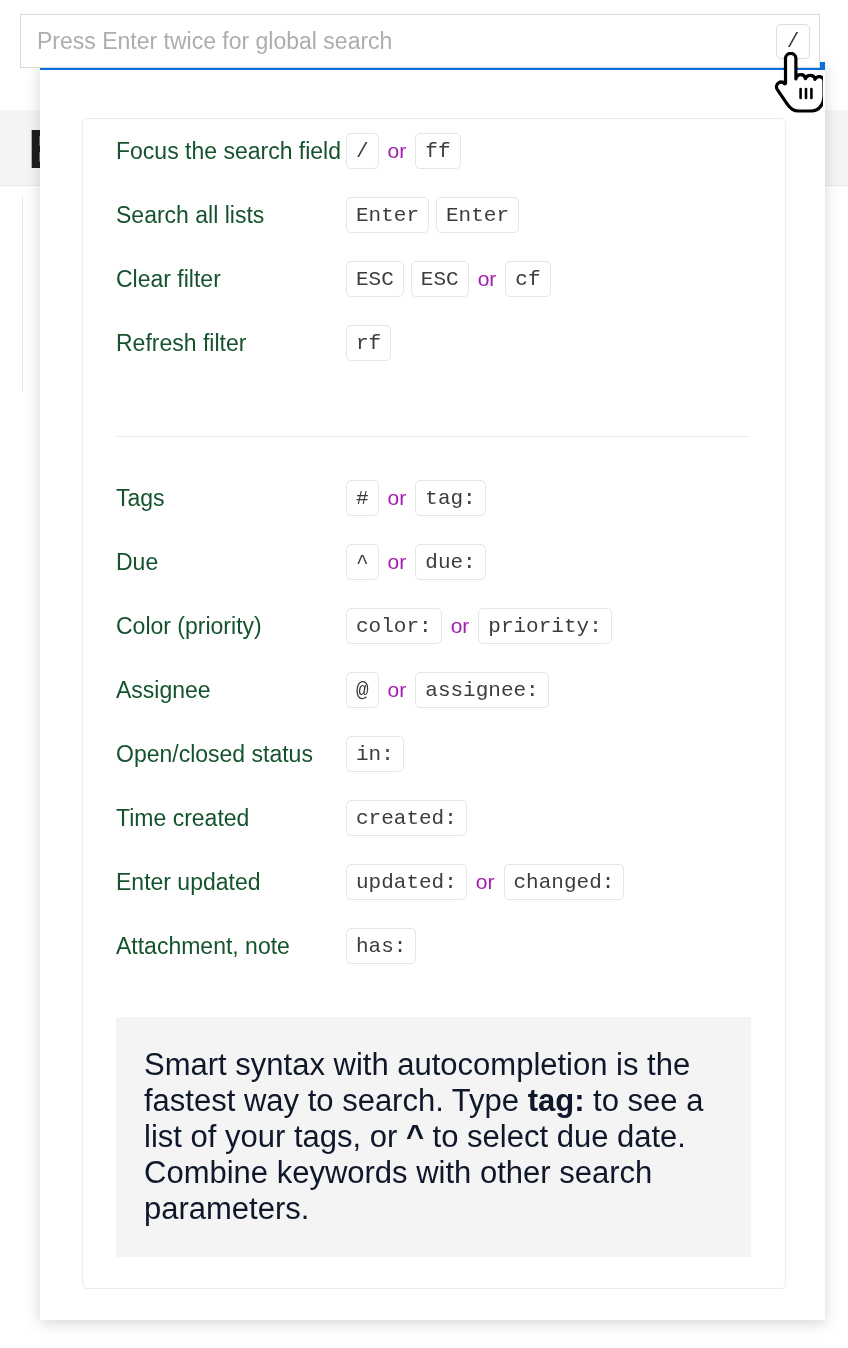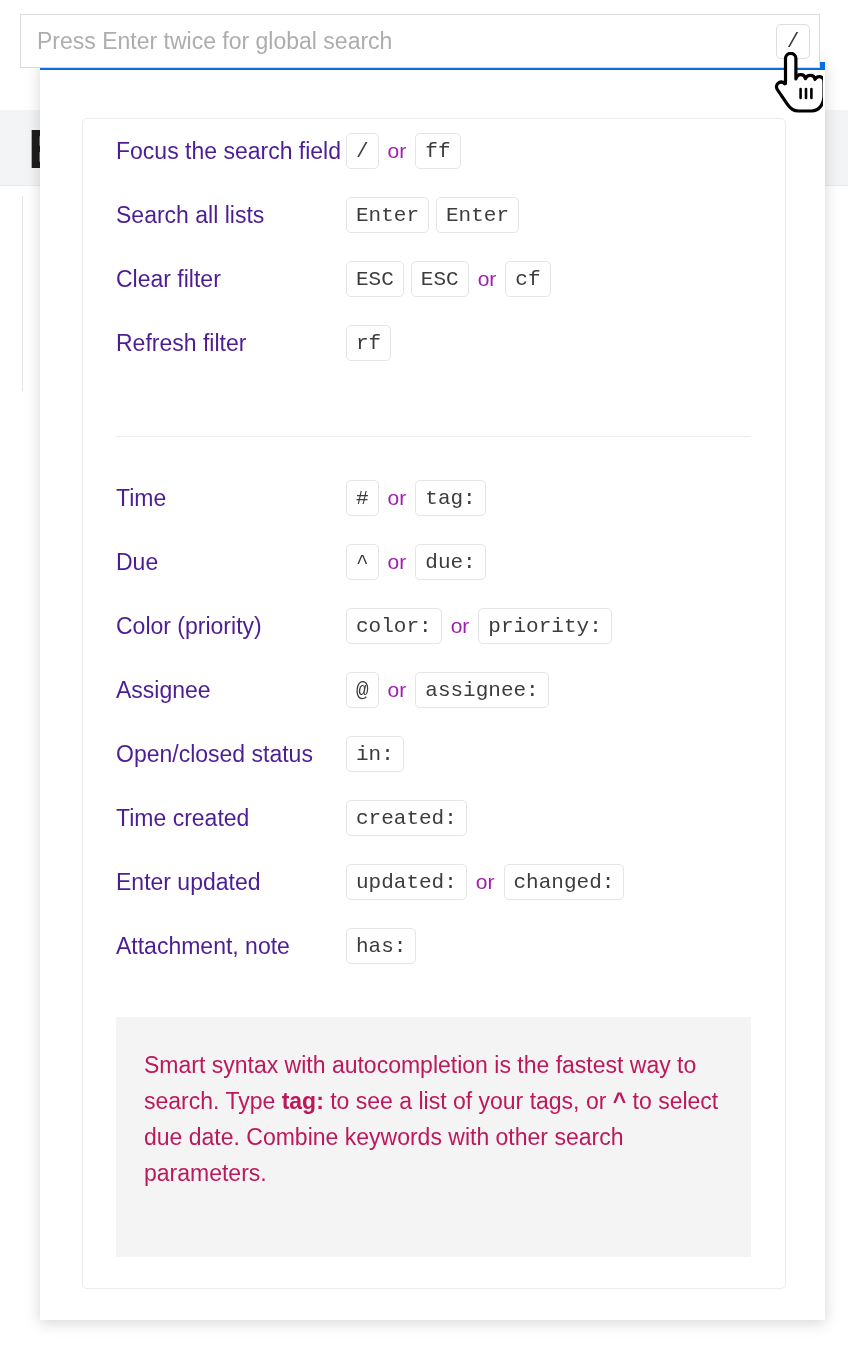--- a/index.html
+++ b/index.html
@@ -126,21 +126,21 @@
     display: flex;
     align-items: center;
     height: 64px;
     padding-left: 33px;
     box-sizing: border-box;
   }
   .row-label {
     width: 230px;
     flex: 0 0 230px;
     font-size: 23px;
-    color: #4c1d95;
+    color: #14532d;
     line-height: 28px;
     white-space: nowrap;
   }
   .row-keys {
     display: flex;
     align-items: center;
   }
   .key-chip {
     box-sizing: border-box;
     border: 1px solid #e3e5e6;
@@ -181,23 +181,23 @@
     position: absolute;
     left: 33px;
     top: 898px;
     width: 635px;
     height: 240px;
     box-sizing: border-box;
     background: #f4f4f4;
     padding: 30px 28px 0 28px;
   }
   #note-text {
-    font-size: 23px;
+    font-size: 31px;
     line-height: 36px;
-    color: #be185d;
+    color: #0f172a;
   }
   #note-text b {
     font-weight: bold;
   }
   #note-text .caretsym {
     font-weight: bold;
   }
 
   
   #cursor {
@@ -255,21 +255,21 @@
           <div class="row-keys">
             <span class="key-chip">rf</span>
           </div>
         </div>
       </div>
 
     <div id="section-divider"></div>
 
     <div class="shortcut-rows" id="rows-filters" style="top:347px;">
         <div class="shortcut-row">
-          <div class="row-label">Time</div>
+          <div class="row-label">Tags</div>
           <div class="row-keys">
             <span class="key-chip">#</span>
             <span class="key-sep">or</span>
             <span class="key-chip">tag:</span>
           </div>
         </div>
         <div class="shortcut-row">
           <div class="row-label">Due</div>
           <div class="row-keys">
             <span class="key-chip">^</span>

